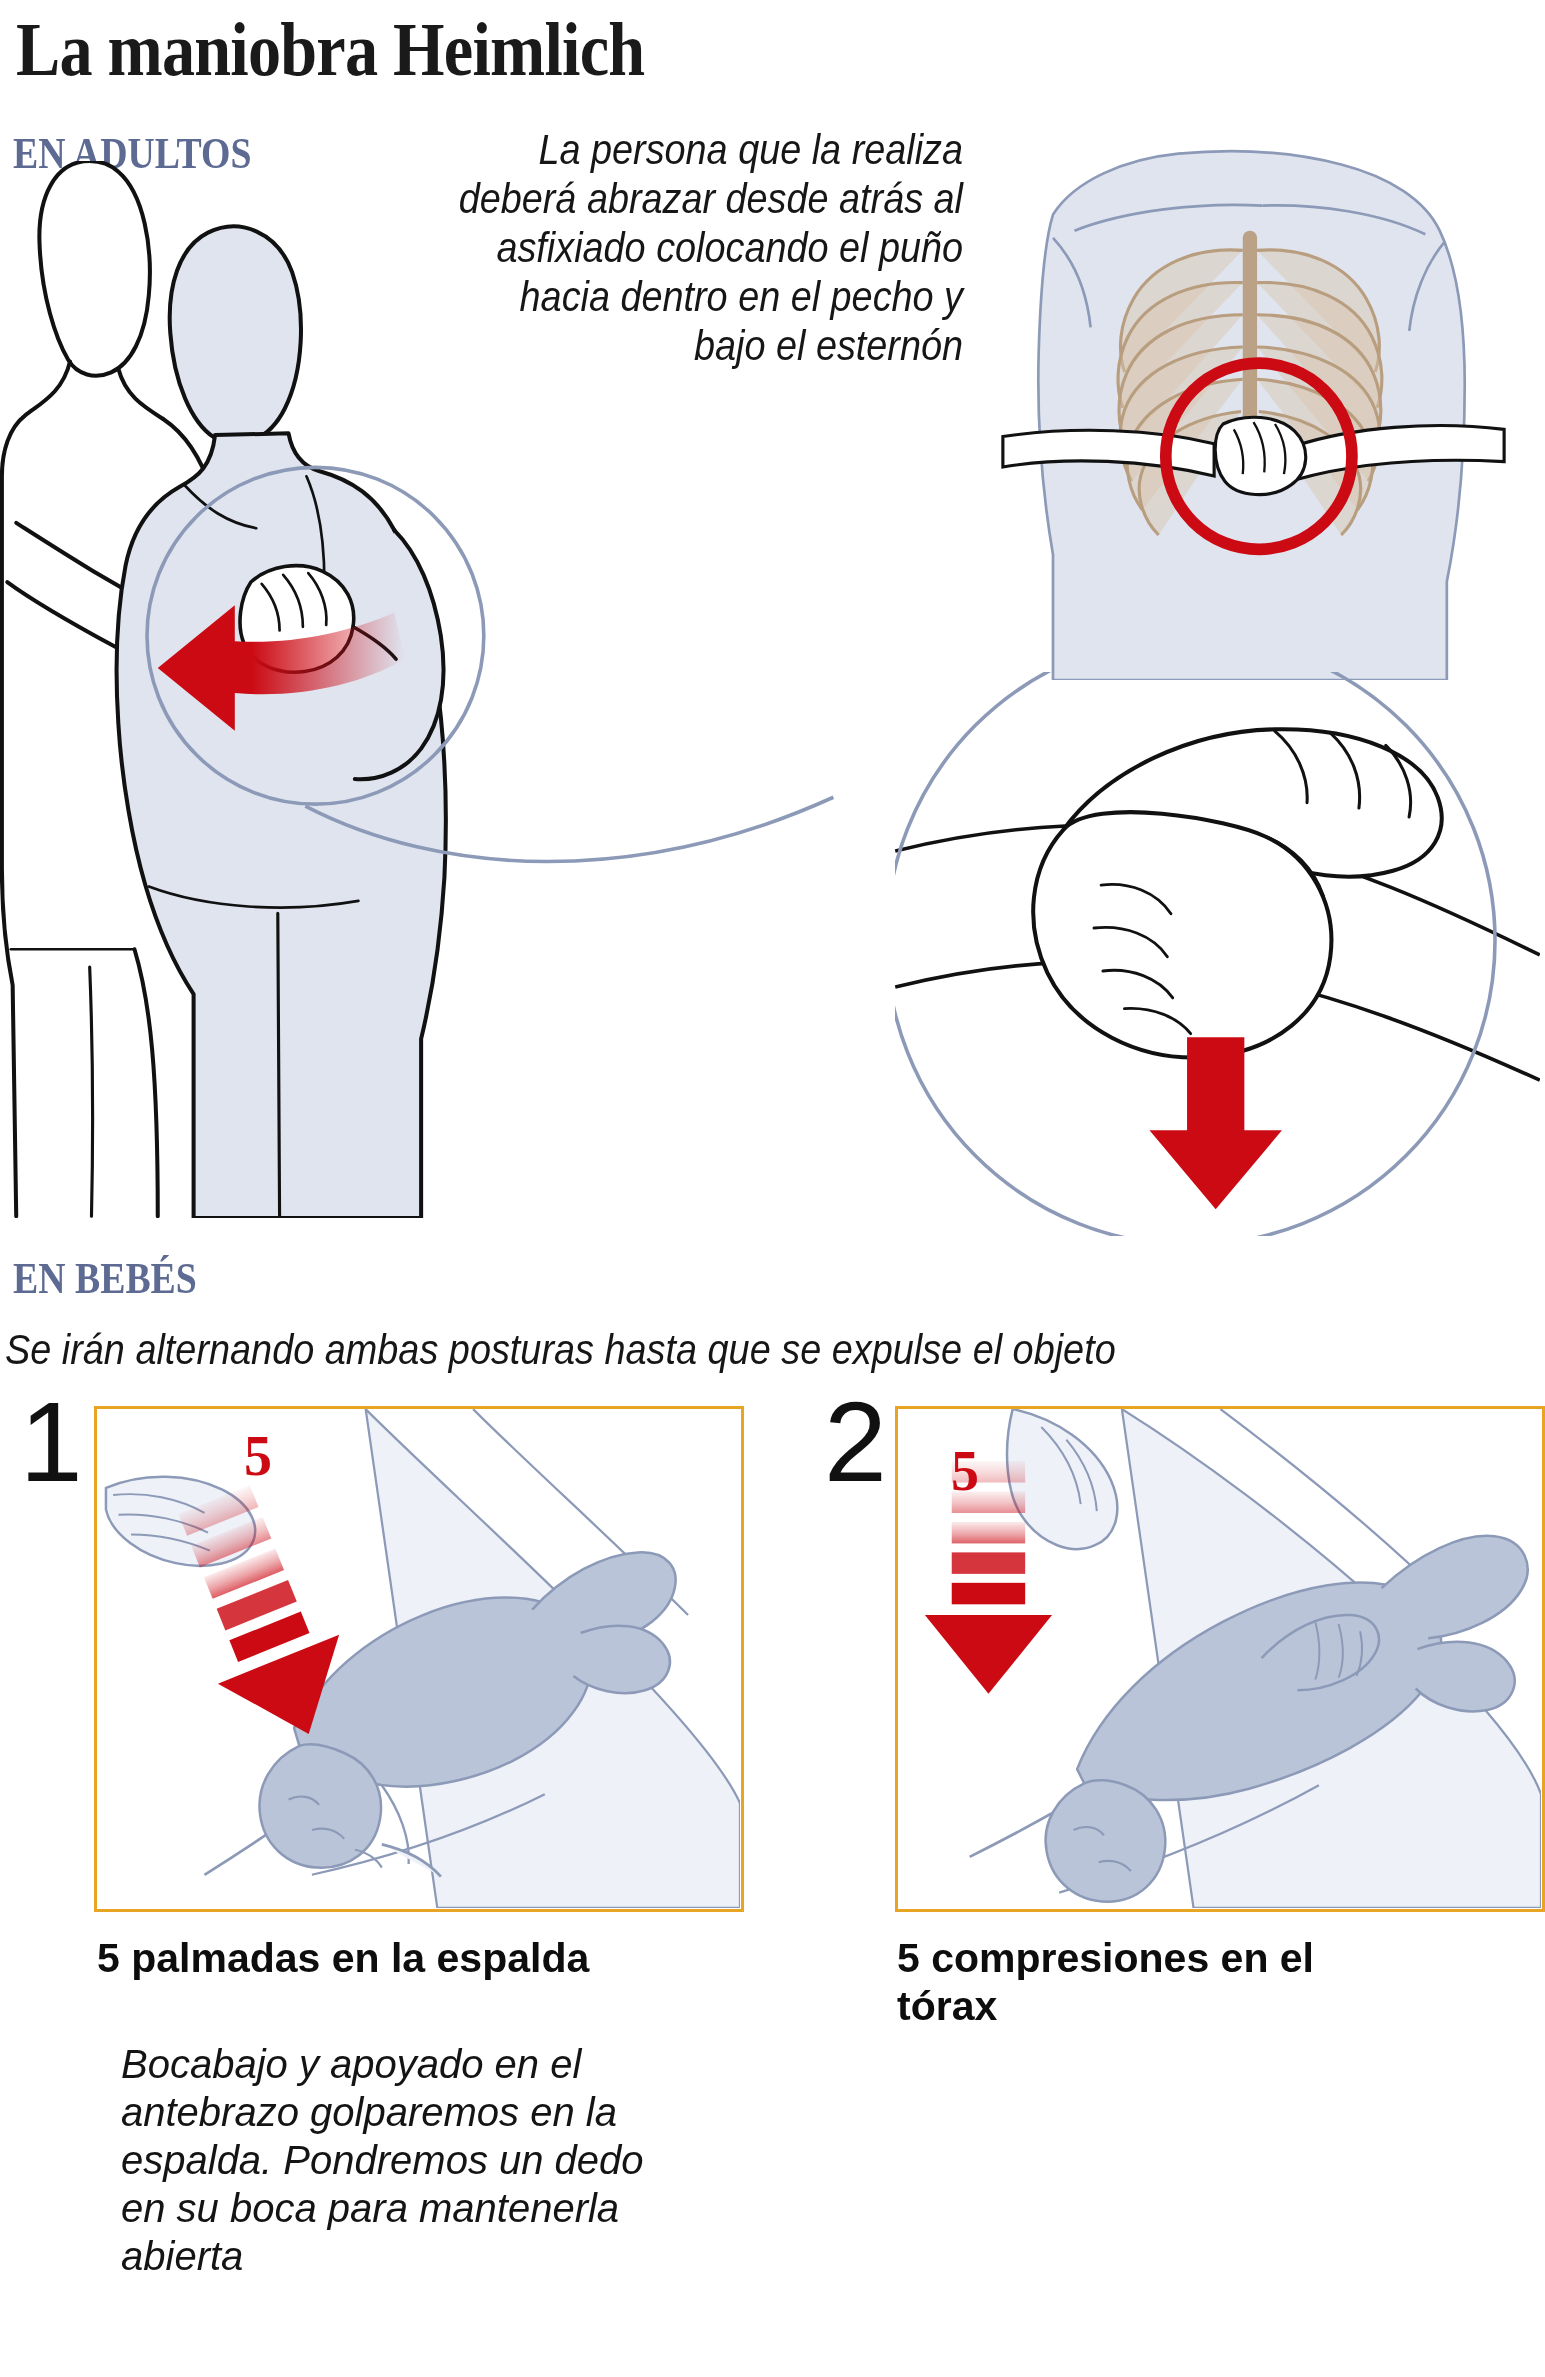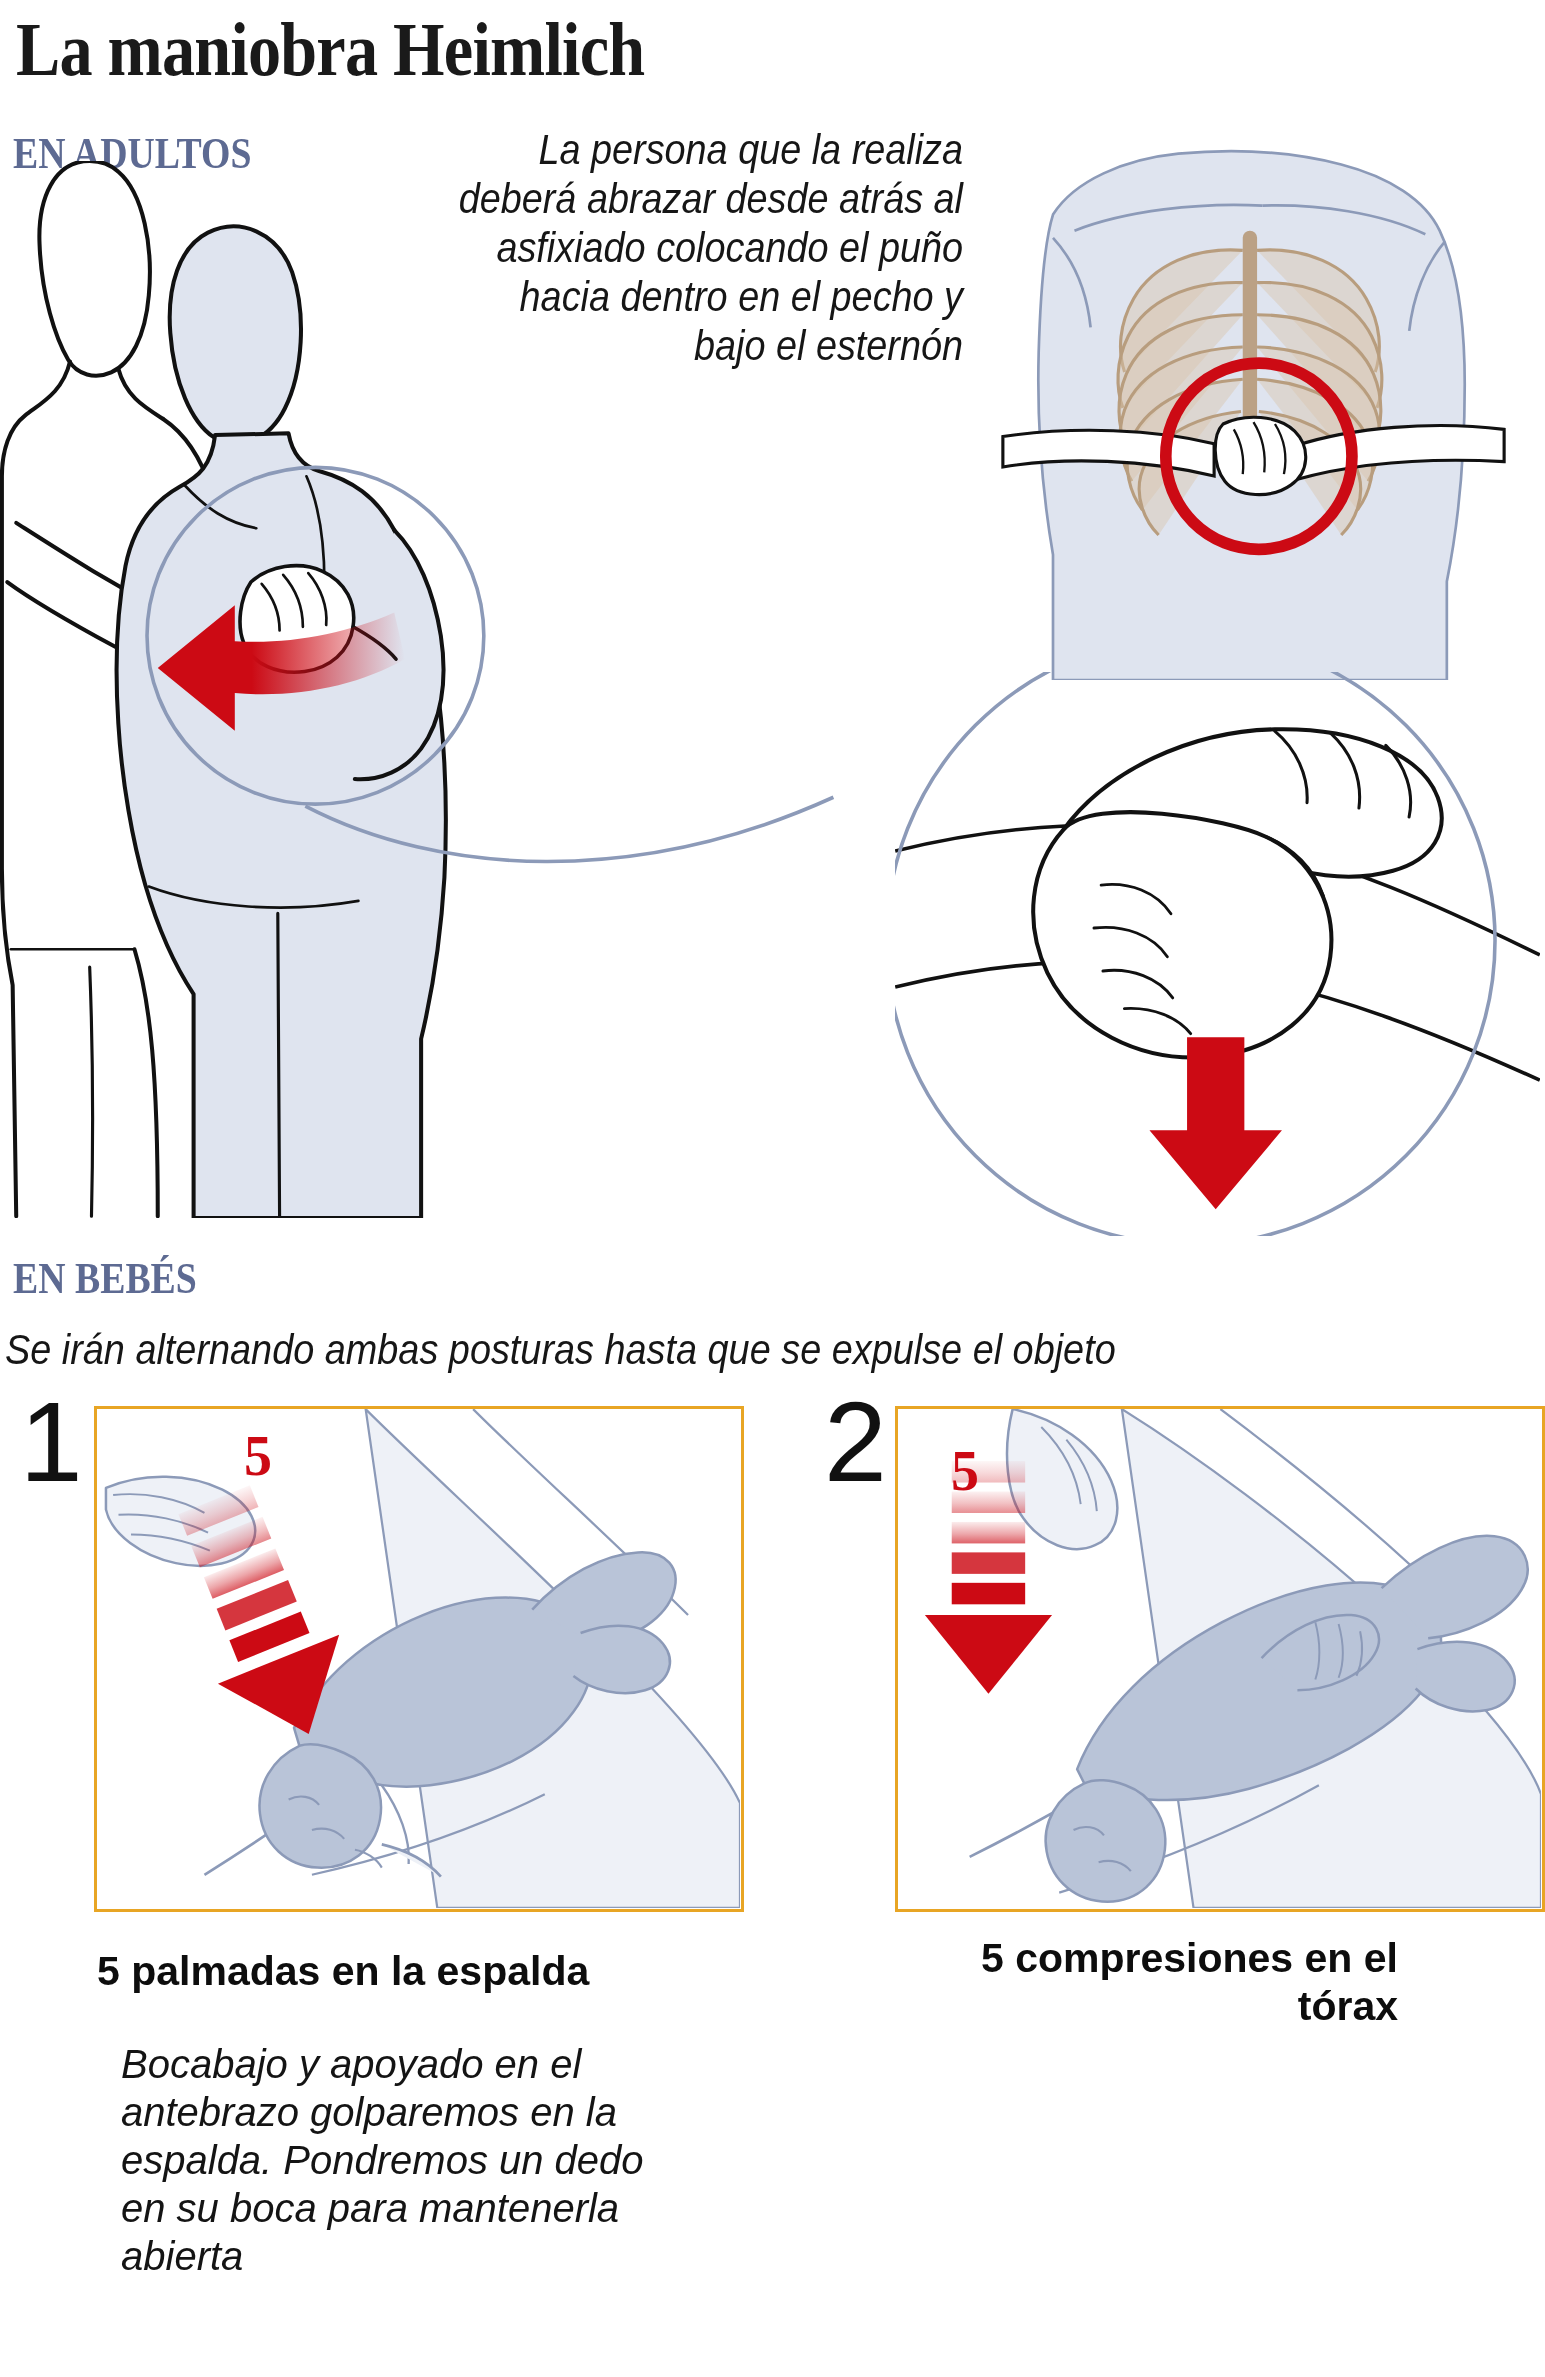--- a/index.html
+++ b/index.html
@@ -113,22 +113,22 @@
 
   .step-caption-title {
     position: absolute;
     font-family: "Liberation Sans", sans-serif;
     font-weight: bold;
     font-size: 41px;
     line-height: 48px;
     color: #0d0d0d;
     width: 501px;
   }
-  #step-1-title { left: 97px; top: 1934px; margin-top: 13px; }
-  #step-2-title { left: 897px; top: 1934px; text-align: right; }
+  #step-1-title { left: 97px; top: 1934px; }
+  #step-2-title { left: 897px; top: 1934px; }
 
   .step-caption-body {
     position: absolute;
     font-family: "Liberation Sans", sans-serif;
     font-style: italic;
     font-size: 40px;
     line-height: 48px;
     color: #141414;
     width: 537px;
     margin-left: 24px;

